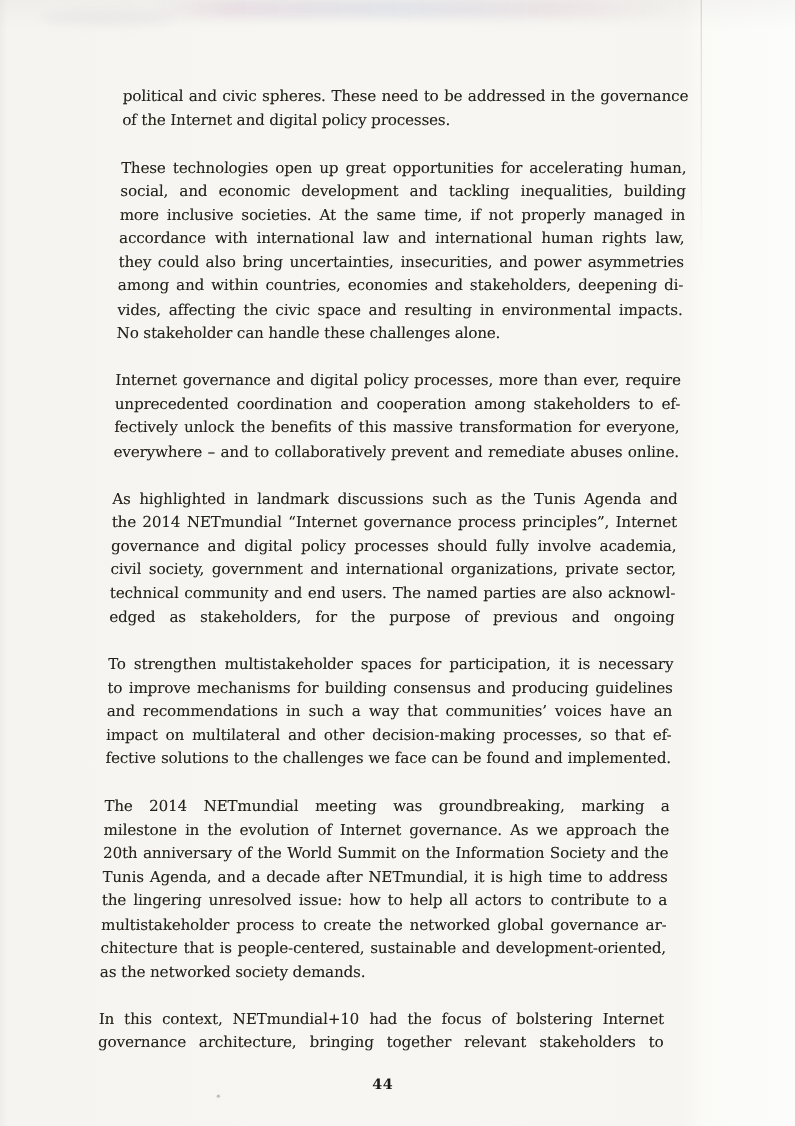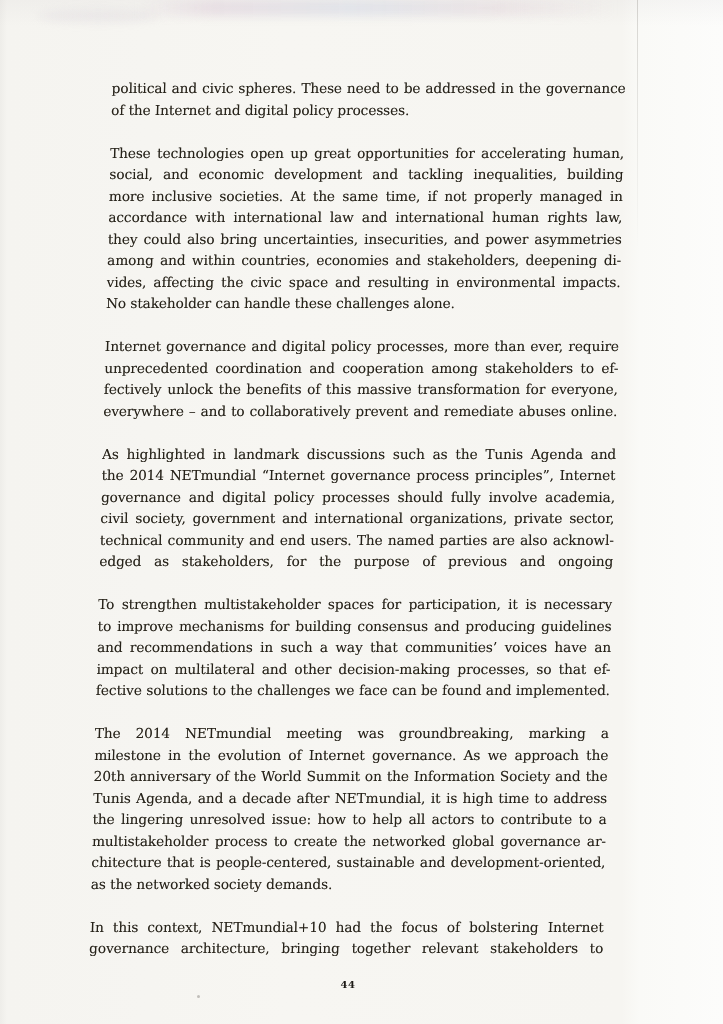--- a/index.html
+++ b/index.html
@@ -54,21 +54,21 @@
     text-align: justify;
     text-align-last: justify;
     max-height: 21.5px;
     overflow: hidden;
   }
   .ln.last { text-align-last: left; }
   .page-number {
     position: absolute; left: 330px; top: 979px; width: 36px;
     text-align: center;
     font-weight: bold;
-    font-size: 10px;
+    font-size: 13px;
     letter-spacing: 0.5px;
     color: #1d1a16;
   }
   .speck {
     position: absolute; left: 197px; top: 995px; width: 3px; height: 3px;
     border-radius: 50%;
     background: rgba(95,90,84,0.35);
   }
 </style>
 </head>

